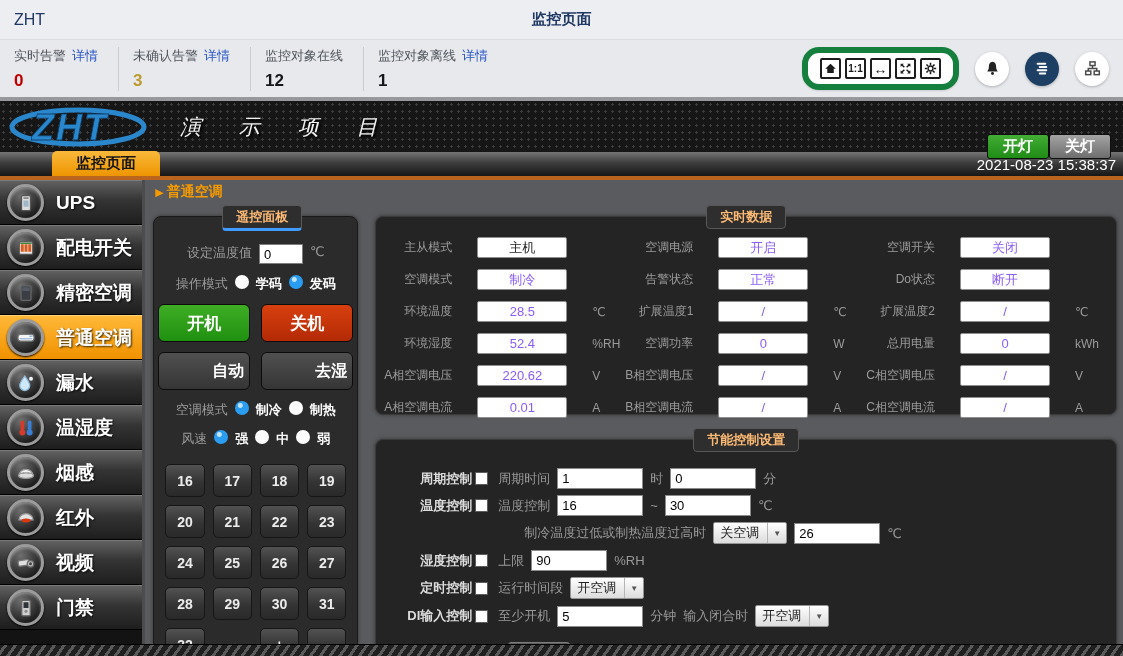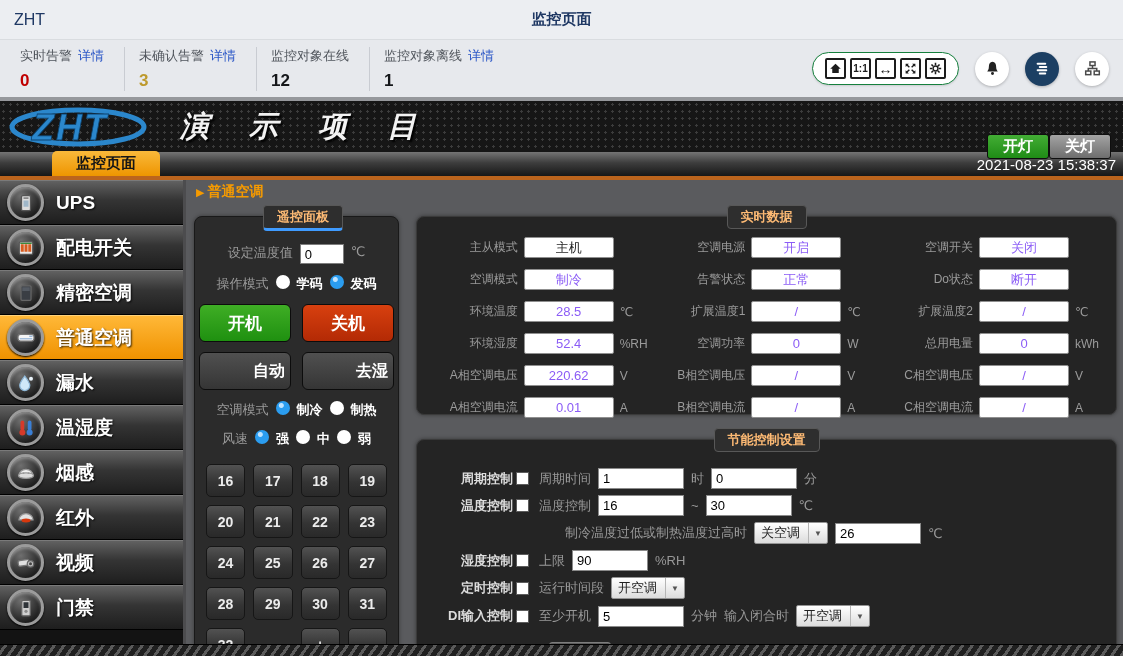--- a/index.html
+++ b/index.html
@@ -5,40 +5,40 @@
   * { margin:0; padding:0; box-sizing:border-box; }
   html,body { width:1123px; height:656px; overflow:hidden; }
   body { font-family:"Liberation Sans","DejaVu Sans",sans-serif; background:#5a5b5e; position:relative; }
 
   
   .topbar { height:40px; background:#eceef2; display:flex; align-items:center; position:relative; border-bottom:1px solid #d9dce0; }
   .brand { margin-left:14px; color:#1f3864; font-size:16px; }
   .topbar-title { position:absolute; left:50%; transform:translateX(-50%); color:#1f3864; font-weight:bold; font-size:15px; }
 
   
-  .statsbar { height:57px; background:#e7e9ed; display:flex; align-items:center; padding-left:6px; }
+  .statsbar { height:57px; background:#e7e9ed; display:flex; align-items:center; }
   .stat { padding:0 20px 0 14px; border-right:1px solid #c9ccd2; height:44px; display:flex; flex-direction:column; justify-content:space-between; }
   .stat-top { font-size:13px; color:#50555c; white-space:nowrap; }
   .stat-link { color:#2a56c6; margin-left:6px; cursor:pointer; }
   .stat-value { font-size:17px; font-weight:bold; }
   .stat-value.red { color:#c00000; }
   .stat-value.amber { color:#bd9a2e; }
   .stat-value.dark { color:#15171a; }
   .statsbar-right { margin-left:auto; display:flex; align-items:center; gap:16px; padding-right:14px; }
-  .icon-pill { background:#fff; border:1px solid #15803d; border-radius:17px; padding:5px 12px; display:flex; gap:4px; align-items:center; box-shadow:0 1px 2px rgba(0,0,0,.12); }
+  .icon-pill { background:#fff; border:6px solid #15803d; border-radius:17px; padding:5px 12px; display:flex; gap:4px; align-items:center; box-shadow:0 1px 2px rgba(0,0,0,.12); }
   .pill-icon { width:21px; height:21px; border:2px solid #1c1c1c; border-radius:2px; display:flex; align-items:center; justify-content:center; font-size:10px; font-weight:bold; color:#1c1c1c; cursor:pointer; background:#fff; }
   .circle-btn { width:34px; height:34px; border-radius:50%; background:#fff; display:flex; align-items:center; justify-content:center; box-shadow:0 1px 3px rgba(0,0,0,.25); cursor:pointer; }
   .circle-btn.active { background:#1c3f63; }
 
   
   .logoband { height:55px; background:#161616; border-top:4px solid #96989c;
     background-image:radial-gradient(#3c3c3c 1px, transparent 1.4px); background-size:7px 7px;
     display:flex; align-items:center; }
   .logo-wrap { display:flex; align-items:center; margin-left:6px; gap:16px; }
-  .logo-title { color:#f2f2f2; font-size:29px; font-weight:bold; font-style:italic; letter-spacing:16px; text-shadow:2px 2px 2px #000; white-space:nowrap; }
+  .logo-title { color:#f2f2f2; font-size:21px; font-weight:normal; font-style:italic; letter-spacing:16px; text-shadow:2px 2px 2px #000; white-space:nowrap; }
   .light-buttons { margin-left:auto; display:flex; gap:0; padding-right:12px;margin-top:39px; }
   .btn-light { border:1px solid #0e0e0e; border-radius:3px; color:#fff; font-weight:bold; font-size:15px; padding:2px 15px; cursor:pointer; }
   .btn-light.on { background:linear-gradient(180deg,#43ad35,#1f8c16); }
   .btn-light.off { background:linear-gradient(180deg,#a3a3a3,#6e6e6e); }
 
   
   .tabbar { height:28px; background:linear-gradient(180deg,#757575,#3d3d3d 45%,#171717); border-bottom:4px solid #bb641d; display:flex; align-items:flex-end; }
   .page-tab { margin-left:52px; background:linear-gradient(180deg,#f9b93b,#ee9500); color:#161616; font-weight:bold; font-size:15px; padding:3px 24px; border-radius:5px 5px 0 0; cursor:pointer; }
   .timestamp { margin-left:auto; align-self:center; color:#fff; font-size:15px; padding-right:7px; }
 
@@ -84,21 +84,21 @@
   .numpad { display:grid; grid-template-columns:repeat(4,1fr); gap:8px; padding:4px 11px 0; margin-top:12px; }
   .key { height:33px; background:linear-gradient(180deg,#525252,#343434 55%,#292929); border:1px solid #161616; border-radius:5px;
     color:#ececec; font-weight:bold; font-size:14px; display:flex; align-items:center; justify-content:center; cursor:pointer; }
   .key:empty { visibility:hidden; }
 
   
   .right-col { flex:1; display:flex; flex-direction:column; gap:24px; }
   .rt-panel { background:#242424; border:1px solid #3a3a3a; border-radius:8px; position:relative; padding:20px 8px 8px; height:199px; box-shadow:0 0 4px rgba(0,0,0,.4); }
   .rt-panel .panel-tab, .en-panel .panel-tab { left:50%; transform:translateX(-50%); }
   .rt-grid { display:grid; grid-template-columns:repeat(3,1fr); row-gap:11px; }
-  .rt-cell { display:flex; align-items:center; font-size:12px; }
+  .rt-cell { display:flex; align-items:center; font-size:12px;gap:19px; }
   .rt-label { flex:1; text-align:right; color:#9b9b9b; white-space:nowrap; }
   .rt-box { width:90px; min-width:90px; height:21px; background:#fff; border:1px solid #8f8f8f; border-radius:2px; margin:0 6px; display:flex; align-items:center; justify-content:center; font-size:13px; }
   .rt-box i { font-style:normal; }
   .rt-box .green { color:#8b5cf6; }
   .rt-box .dark { color:#1d1d1d; }
   .rt-unit { width:33px; color:#9b9b9b; font-size:12px; }
 
   
   .en-panel { flex:1; background:#242424; border:1px solid #3a3a3a; border-radius:8px; position:relative; padding:22px 10px 6px; box-shadow:0 0 4px rgba(0,0,0,.4); }
   .en-row { display:flex; align-items:center; margin:6px 0; font-size:13px; color:#999; }

